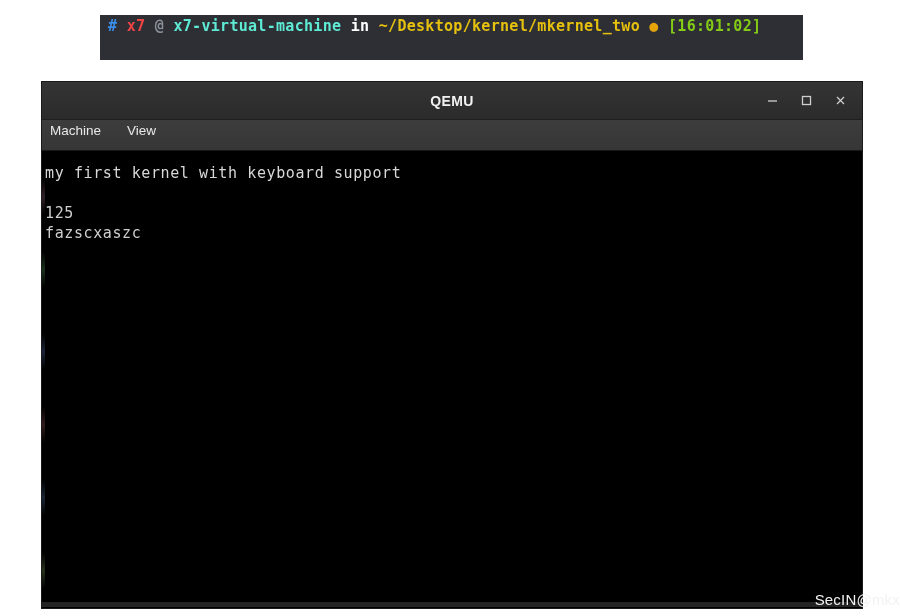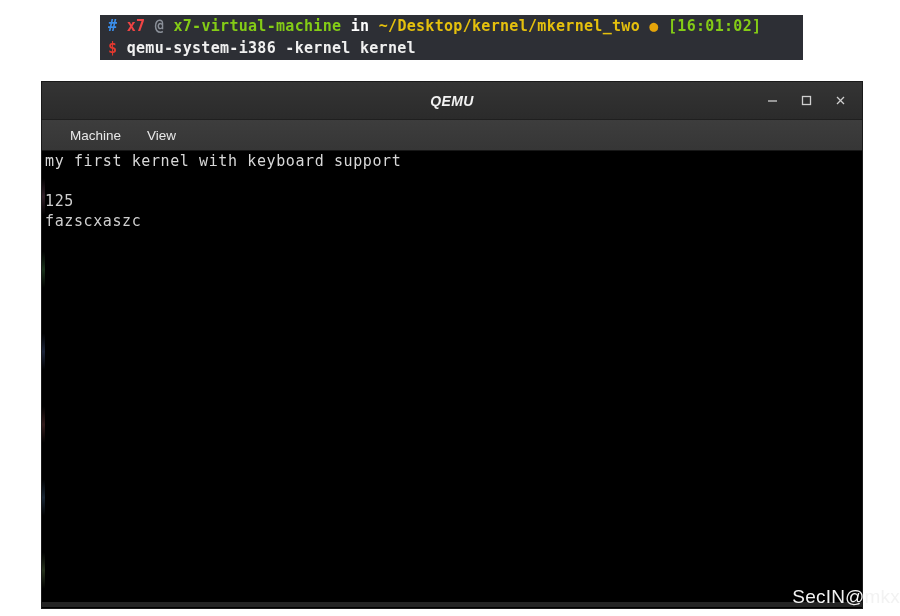--- a/index.html
+++ b/index.html
@@ -35,21 +35,21 @@
     font-size: 15px;
     font-weight: bold;
     letter-spacing: 0.3px;
     line-height: 22px;
   }
   #term-line-1 { top: 0px; }
   #term-line-2 { top: 22px; }
   .t-hash   { color: #3b8eea; }
   .t-user   { color: #ef4444; }
   .t-at     { color: #8a8f98; }
-  .t-host   { color: #84cc16; }
+  .t-host   { color: #5eead4; }
   .t-in     { color: #ffffff; }
   .t-path   { color: #e5c00d; }
   .t-clockglyph { color: #e5a50a; }
   .t-time   { color: #84cc16; }
   .t-dollar { color: #e4392f; }
   .t-cmd    { color: #f0f0f0; }
 
   
   #qemu-window {
     position: absolute;
@@ -72,21 +72,20 @@
     display: flex;
     align-items: center;
     justify-content: center;
   }
   #window-title {
     color: #f2f2f2;
     font-family: "Liberation Sans", sans-serif;
     font-size: 14px;
     font-weight: bold;
     letter-spacing: 0.4px;
-    font-style: italic;
   }
   #window-controls {
     position: absolute;
     right: 8px;
     top: 0;
     height: 37px;
     display: flex;
     align-items: center;
     gap: 6px;
   }
@@ -104,22 +103,22 @@
   }
   .winbtn svg { display: block; }
 
   
   #menubar {
     height: 30px;
     background: #3a3a3a;
     background-image: linear-gradient(#3d3d3d, #363636);
     border-bottom: 1px solid #171717;
     display: flex;
-    align-items: center;
-    padding-left: 20px;
+    align-items: flex-start;
+    padding-left: 0;
     gap: 10px;
   }
   .menu-item {
     color: #e8e8e8;
     font-family: "Liberation Sans", sans-serif;
     font-size: 13.5px;
     padding: 3px 8px;
     border-radius: 2px;
   }
 
@@ -141,21 +140,21 @@
       #000 22%, #1d3a1f 26%, #000 30%,
       #000 40%, #202a42 44%, #000 48%,
       #000 56%, #3a2020 60%, #000 64%,
       #000 72%, #1c2c3c 76%, #000 80%,
       #000 88%, #2c3a22 92%, #000 96%, #000 100%);
     opacity: 0.85;
   }
   #vm-text {
     position: absolute;
     left: 3px;
-    top: 0px;
+    top: 12px;
     width: 814px;
   }
   .vm-line {
     white-space: pre;
     font-family: "DejaVu Sans Mono", monospace;
     font-size: 15px;
     line-height: 20px;
     color: #cfcfcf;
     letter-spacing: 0.6px;
     height: 20px;
@@ -176,35 +175,34 @@
     background: #242424;
   }
 
   
   #watermark {
     position: absolute;
     right: 0px;
     bottom: 8px;
     color: #f2f2f2;
     font-family: "Liberation Sans", sans-serif;
-    font-size: 19px;
+    font-size: 15px;
     letter-spacing: 0.2px;
     white-space: nowrap;
     overflow: hidden;
   }
 </style>
 </head>
 <body>
 
 <div id="page">
 
   <div id="terminal-snippet">
     <div class="term-line" id="term-line-1"><span class="t-hash">#</span><span> </span><span class="t-user">x7</span><span> </span><span class="t-at">@</span><span> </span><span class="t-host">x7-virtual-machine</span><span> </span><span class="t-in">in</span><span> </span><span class="t-path">~/Desktop/kernel/mkernel_two</span><span> </span><span class="t-clockglyph">●</span><span> </span><span class="t-time">[16:01:02]</span></div>
 
-    <div class="term-line" id="term-line-2"><span class="t-dollar">$</span><span> </span><span class="t-cmd">qemu-system-i386 -kernel kernel</span></div>
   </div>
 
   <div id="qemu-window">
 
     <div id="titlebar">
       <div id="window-title">QEMU</div>
       <div id="window-controls">
         <div class="winbtn">
           <svg width="13" height="13" viewBox="0 0 13 13">
               <line x1="2" y1="7" x2="11" y2="7" stroke="#cfcfcf" stroke-width="1.3"></line>

